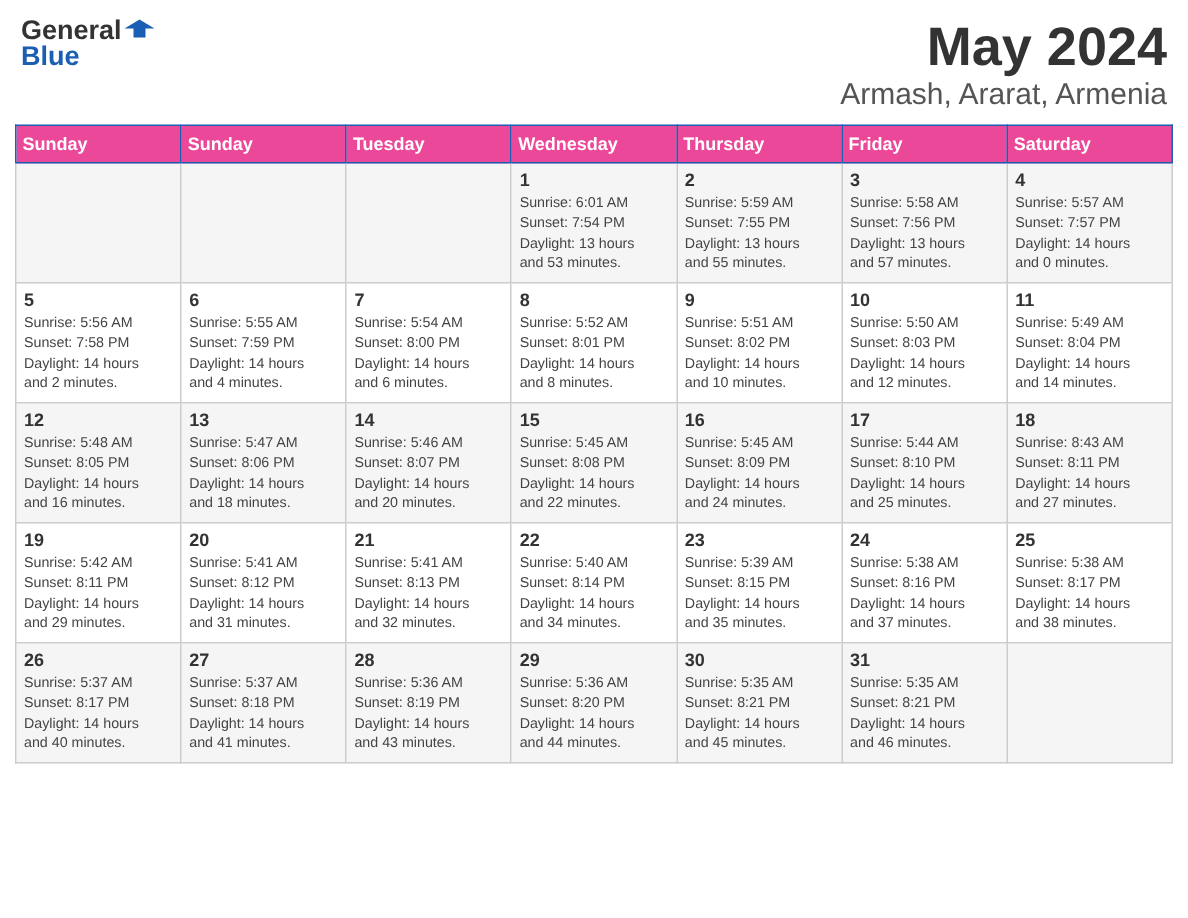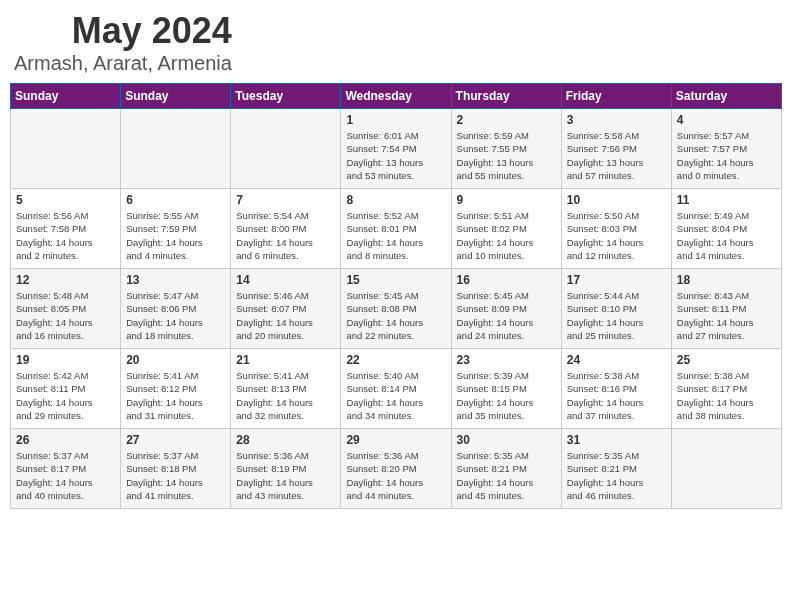--- a/index.html
+++ b/index.html
@@ -53,21 +53,21 @@
     .title-location {
       font-size: 20px;
       color: #555;
     }
     table {
       width: 100%;
       border-collapse: collapse;
       table-layout: fixed;
     }
     thead th {
-      background-color: #701a75;
+      background-color: #ec4899;
       color: #fff;
       font-size: 12px;
       font-weight: bold;
       padding: 5px 4px;
       text-align: left;
       border: 1px solid #1a5fb4;
       margin-top: 28px;
     }
     tbody td {
       border: 1px solid #ccc;
@@ -96,20 +96,29 @@
       background: #fff !important;
     }
     tbody tr:nth-child(odd) td.empty-cell {
       background: #f5f5f5 !important;
     }
   </style>
 </head>
 <body>
 
 <div class="header">
+  <div class="logo">
+    <div class="logo-text">
+      <span class="logo-general">General</span>
+      <svg class="logo-icon" viewBox="0 0 20 20">
+        <polygon points="10,2 20,8 14,8 14,14 6,14 6,8 0,8" fill="#1a5fb4"></polygon>
+      </svg>
+    </div>
+    <span class="logo-blue" style="margin-top:-4px;">Blue</span>
+  </div>
   <div class="title-block">
     <div class="title-month">May 2024</div>
     <div class="title-location">Armash, Ararat, Armenia</div>
   </div>
 </div>
 
 <table>
   <thead>
     <tr>
     <th>Sunday</th>

